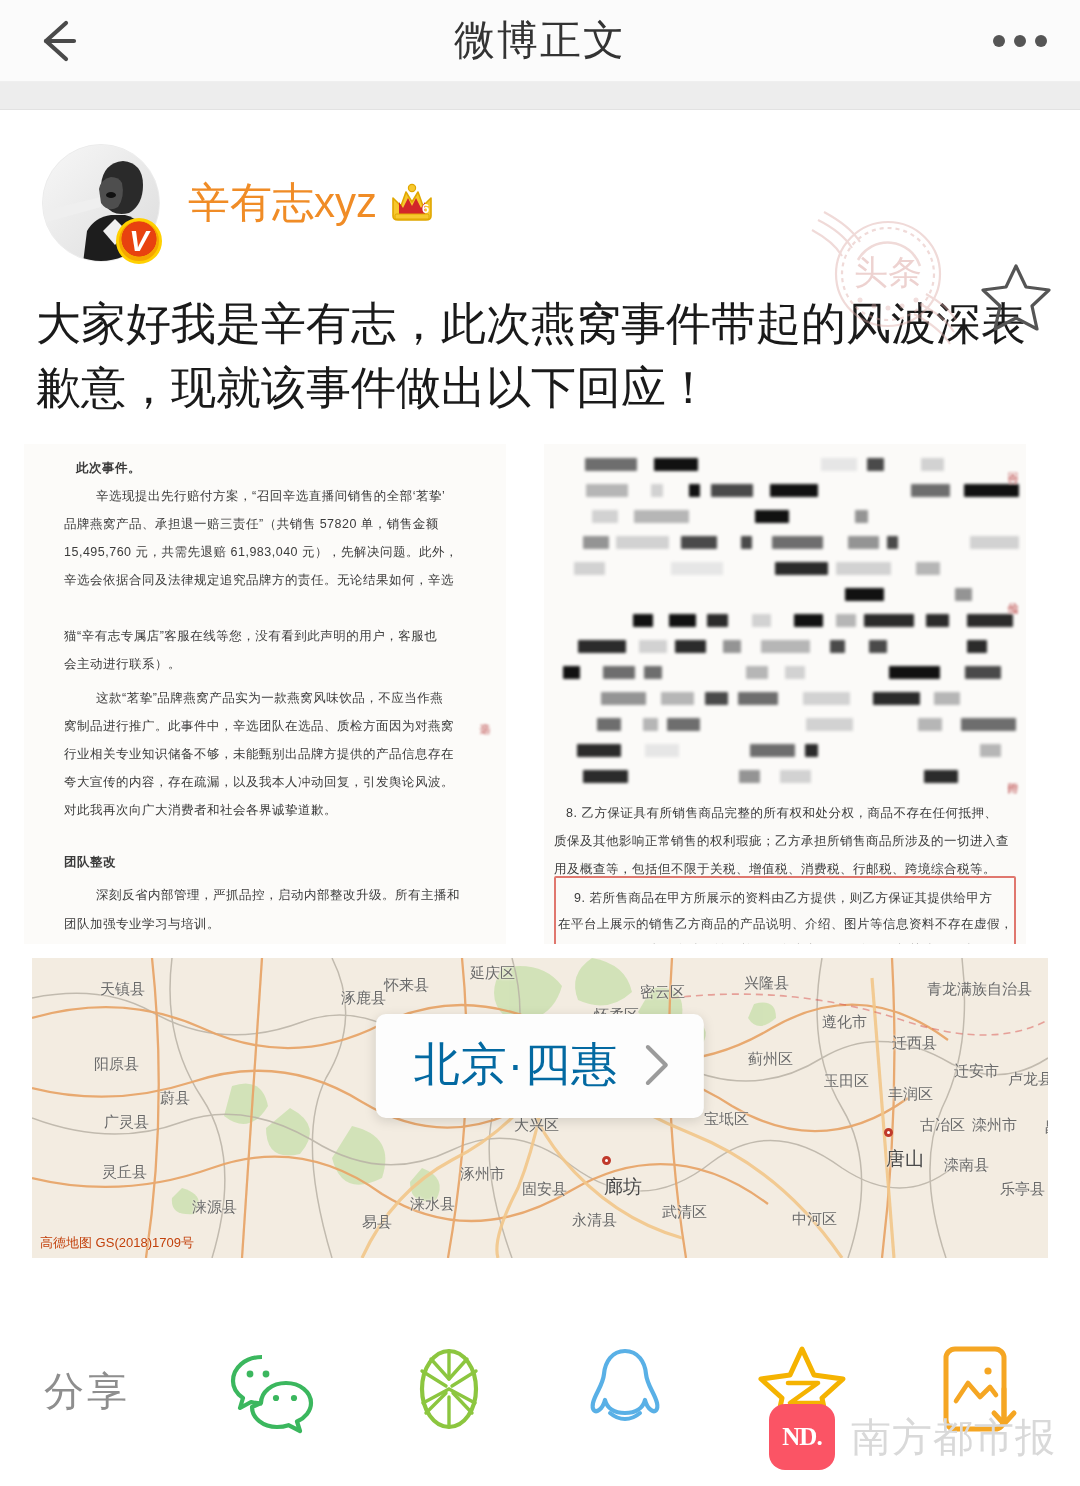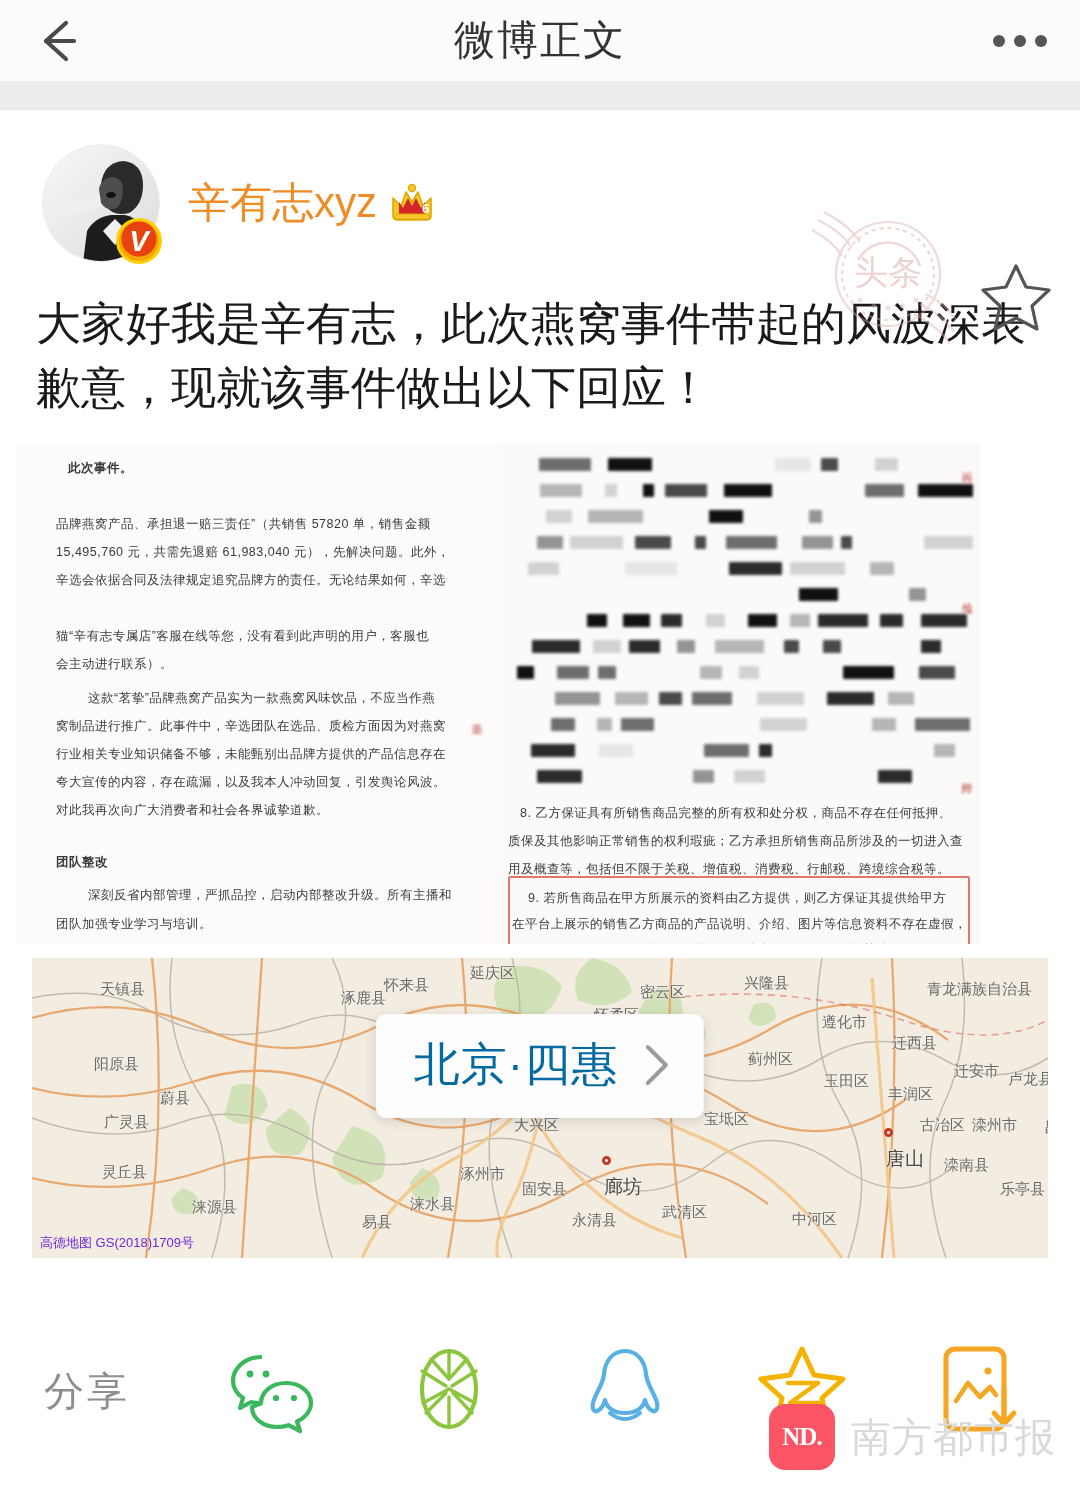--- a/index.html
+++ b/index.html
@@ -70,21 +70,21 @@
   .meta-line { font-size: 33px; color: #9a9a9a; display:flex; align-items:center; gap: 22px; white-space:nowrap; }
 
   .post-text {
     padding: 30px 36px 6px 36px;
     font-size: 45px; line-height: 1.42;
     color: #1a1a1a;
     letter-spacing: 0px;
   }
 
   
-  .imgs { display:flex; padding: 18px 32px 0 16px; }
+  .imgs { display:flex; gap: 38px; padding: 18px 32px 0 24px; }
   .doc-img {
     width: 482px; height: 500px;
     background: #fbfaf8;
     position: relative; overflow: hidden;
   }
   .doc-left { background: #fcfbf9; }
   .docsmall {
     position:absolute; font-size: 12.5px; color:#3b3b3b;
     line-height: 28px; letter-spacing: .5px;
     filter: blur(.75px);
@@ -115,21 +115,21 @@
   }
   .map-bg { position:absolute; inset:0; }
   .map-label {
     position:absolute; font-size: 15px; color:#6a6a6a;
     white-space:nowrap; text-shadow: 0 0 3px #f6f1e8, 0 0 2px #f6f1e8;
   }
   .map-label.city { color:#4a4a4a; font-size: 19px; }
   .map-dot { position:absolute; width: 9px; height: 9px; border-radius:50%; border:3px solid #c0392b; background:#fff; }
   .map-attr {
     position:absolute; left: 8px; bottom: 6px;
-    font-size: 13px; color: #6d28d9; letter-spacing: 0px;
+    font-size: 13px; color: #c2410c; letter-spacing: 0px;
     text-shadow: 0 0 3px #f6f1e8;
   }
   .poi-chip {
     position:absolute; left: 50%; top: 56px; transform: translateX(-50%);
     background: #fdfdfd; border-radius: 10px;
     padding: 20px 34px 22px 38px;
     display:flex; align-items:center; gap: 26px;
     box-shadow: 0 3px 12px rgba(0,0,0,.13);
     cursor:pointer;
   }
@@ -255,20 +255,21 @@
         </div>
       </div>
     </div>
 
     <div class="post-text">大家好我是辛有志，此次燕窝事件带起的风波深表歉意，现就该事件做出以下回应！</div>
 
     <div class="imgs">
 
       <div class="doc-img doc-left">
         <div class="docsmall doc-head" style="left:52px; top:10px;">此次事件。</div>
+        <div class="docsmall" style="left:72px;  top:38px;">辛选现提出先行赔付方案，“召回辛选直播间销售的全部‘茗挚’</div>
         <div class="docsmall" style="left:40px;  top:66px;">品牌燕窝产品、承担退一赔三责任”（共销售 57820 单，销售金额</div>
         <div class="docsmall" style="left:40px;  top:94px;">15,495,760 元，共需先退赔 61,983,040 元），先解决问题。此外，</div>
         <div class="docsmall" style="left:40px;  top:122px;">辛选会依据合同及法律规定追究品牌方的责任。无论结果如何，辛选</div>
         <div class="docsmall" style="left:40px;  top:178px;">猫“辛有志专属店”客服在线等您，没有看到此声明的用户，客服也</div>
         <div class="docsmall" style="left:40px;  top:206px;">会主动进行联系）。</div>
         <div class="docsmall" style="left:72px;  top:240px;">这款“茗挚”品牌燕窝产品实为一款燕窝风味饮品，不应当作燕</div>
         <div class="docsmall" style="left:40px;  top:268px;">窝制品进行推广。此事件中，辛选团队在选品、质检方面因为对燕窝</div>
         <div class="docsmall" style="left:40px;  top:296px;">行业相关专业知识储备不够，未能甄别出品牌方提供的产品信息存在</div>
         <div class="docsmall" style="left:40px;  top:324px;">夸大宣传的内容，存在疏漏，以及我本人冲动回复，引发舆论风波。</div>
         <div class="docsmall" style="left:40px;  top:352px;">对此我再次向广大消费者和社会各界诚挚道歉。</div>

